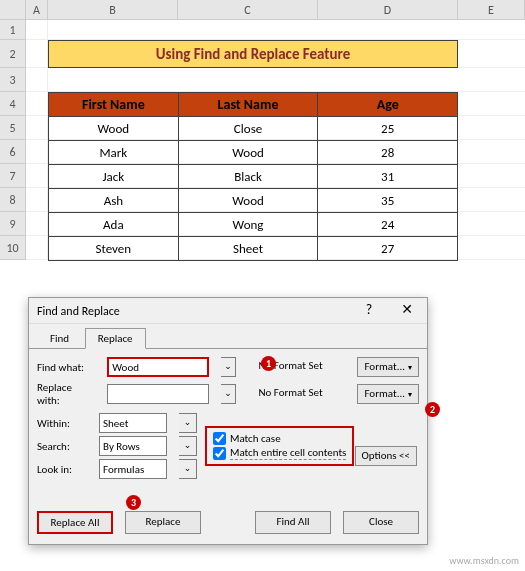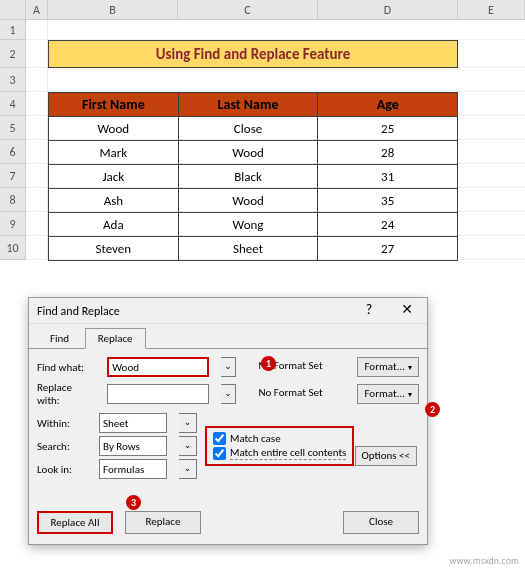--- a/index.html
+++ b/index.html
@@ -246,20 +246,21 @@
           </label>
       </div>
     </div>
   </div>
   <span class="fbtn opts">Options &lt;&lt;</span>
 
   <div class="btnrow">
     <span class="btn primary">Replace All</span>
     <span class="btn">Replace</span>
     <span class="spacer"></span>
+    <span class="btn">Find All</span>
     <span class="btn">Close</span>
   </div>
 </div>
 
 <div class="callout c1">1</div>
 <div class="callout c2">2</div>
 <div class="callout c3">3</div>
 
 <div class="wm">www.msxdn.com</div>
 

